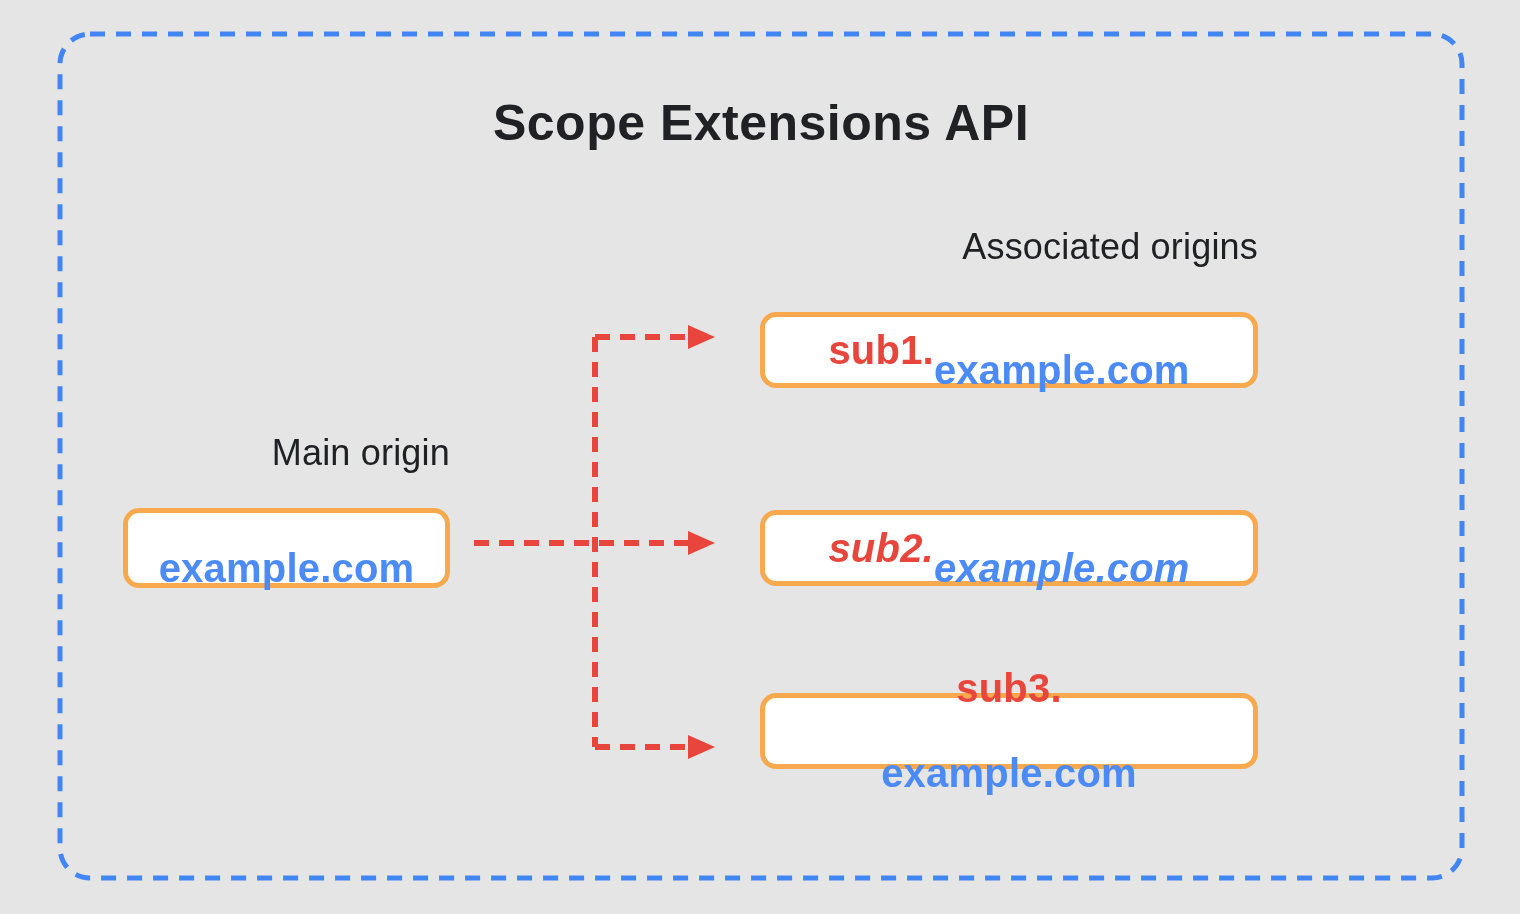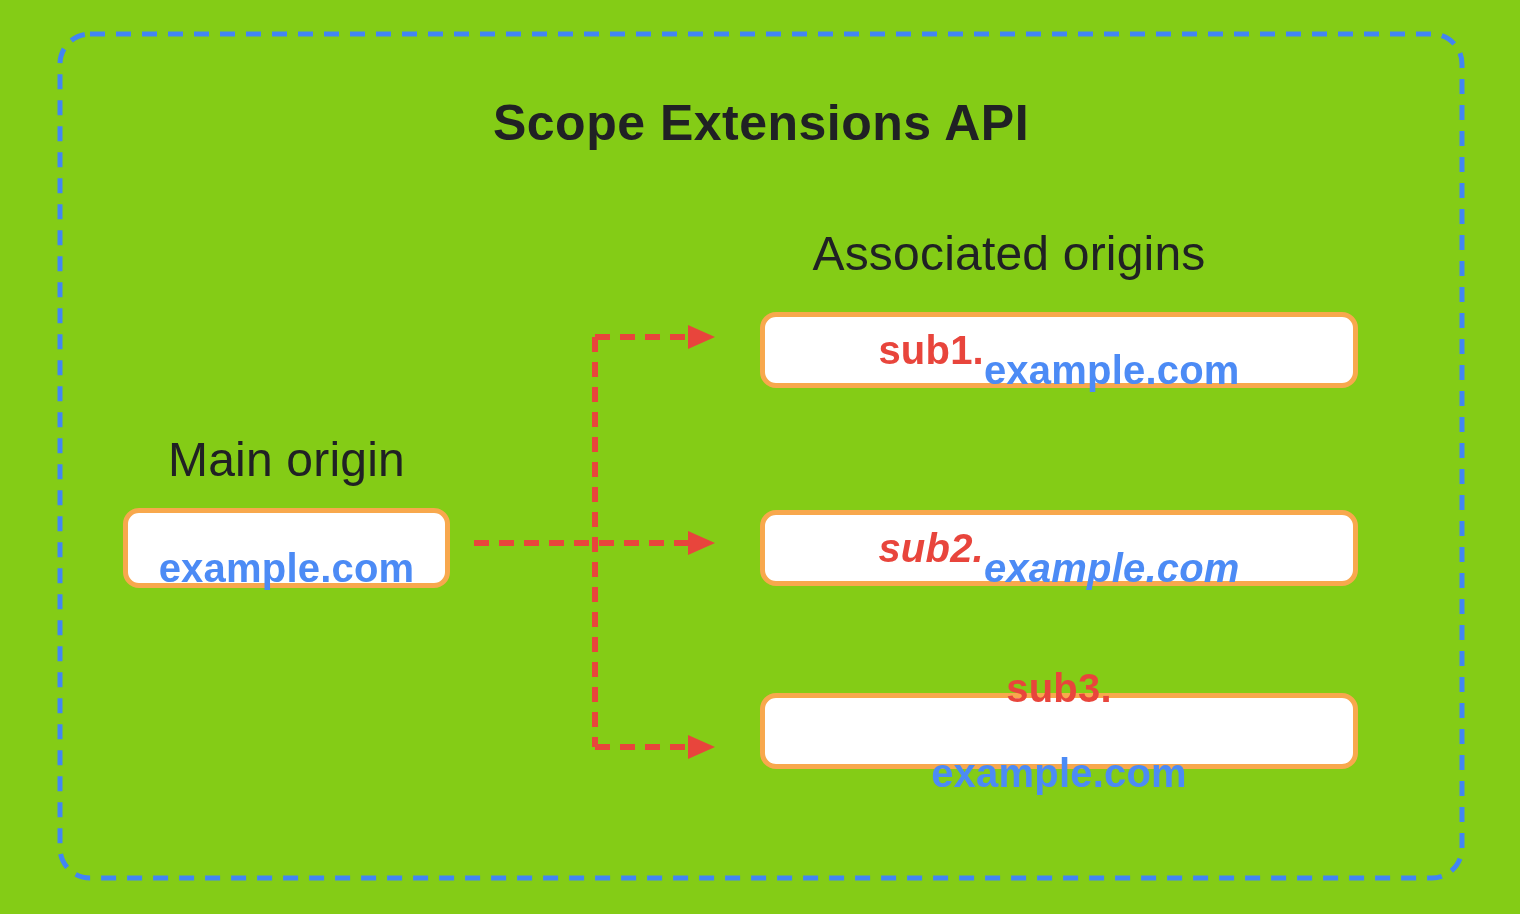--- a/index.html
+++ b/index.html
@@ -3,21 +3,21 @@
 <meta charset="utf-8">
 <style>
   * { margin: 0; padding: 0; box-sizing: border-box; }
   html, body { background: #ffffff; }
   body { font-family: "Liberation Sans", "DejaVu Sans", sans-serif; }
 
   .canvas {
     position: relative;
     width: 1520px;
     height: 914px;
-    background: #84cc16;
+    background: #e5e5e5;
     overflow: hidden;
   }
 
   .connector-layer {
     position: absolute;
     left: 0; top: 0;
     width: 1520px; height: 914px;
     pointer-events: none;
   }
 
@@ -28,22 +28,22 @@
     top: 94px;
     text-align: center;
     font-size: 50px;
     font-weight: 700;
     color: var(--text-dark, #202124);
     letter-spacing: 0.5px;
   }
 
   .group-label {
     position: absolute;
-    text-align: center;
-    font-size: 48px;
+    text-align: right;
+    font-size: 36px;
     font-weight: 400;
     color: var(--text-dark, #202124);
     letter-spacing: 0.2px;
   }
   .label-main-origin   { left: 123px; width: 327px; top: 432px; }
   .label-associated    { left: 760px; width: 498px; top: 226px; }
 
   .origin-box {
     position: absolute;
     border: 5px solid var(--box-orange, #F8A84D);
@@ -51,21 +51,21 @@
     background: #ffffff;
     display: flex;
     align-items: center;
     justify-content: center;
     font-size: 40px;
     font-weight: 700;
     letter-spacing: 0.2px;
     white-space: nowrap;
   }
   .main-origin-box { left: 123px; top: 508px; width: 327px; height: 80px; }
-  .sub-box         { left: 760px; width: 598px; height: 76px; }
+  .sub-box         { left: 760px; width: 498px; height: 76px; }
   .sub-box-1 { top: 312px; }
   .sub-box-2 { top: 510px; font-style: italic; }
   .sub-box-3 { top: 693px; flex-direction: column; }
 
   .domain-blue { color: var(--domain-blue, #4C8BF5); margin-top: 40px; }
   .subdomain-red { color: var(--sub-red, #E8453C); }
 </style>
 </head>
 <body>
 

